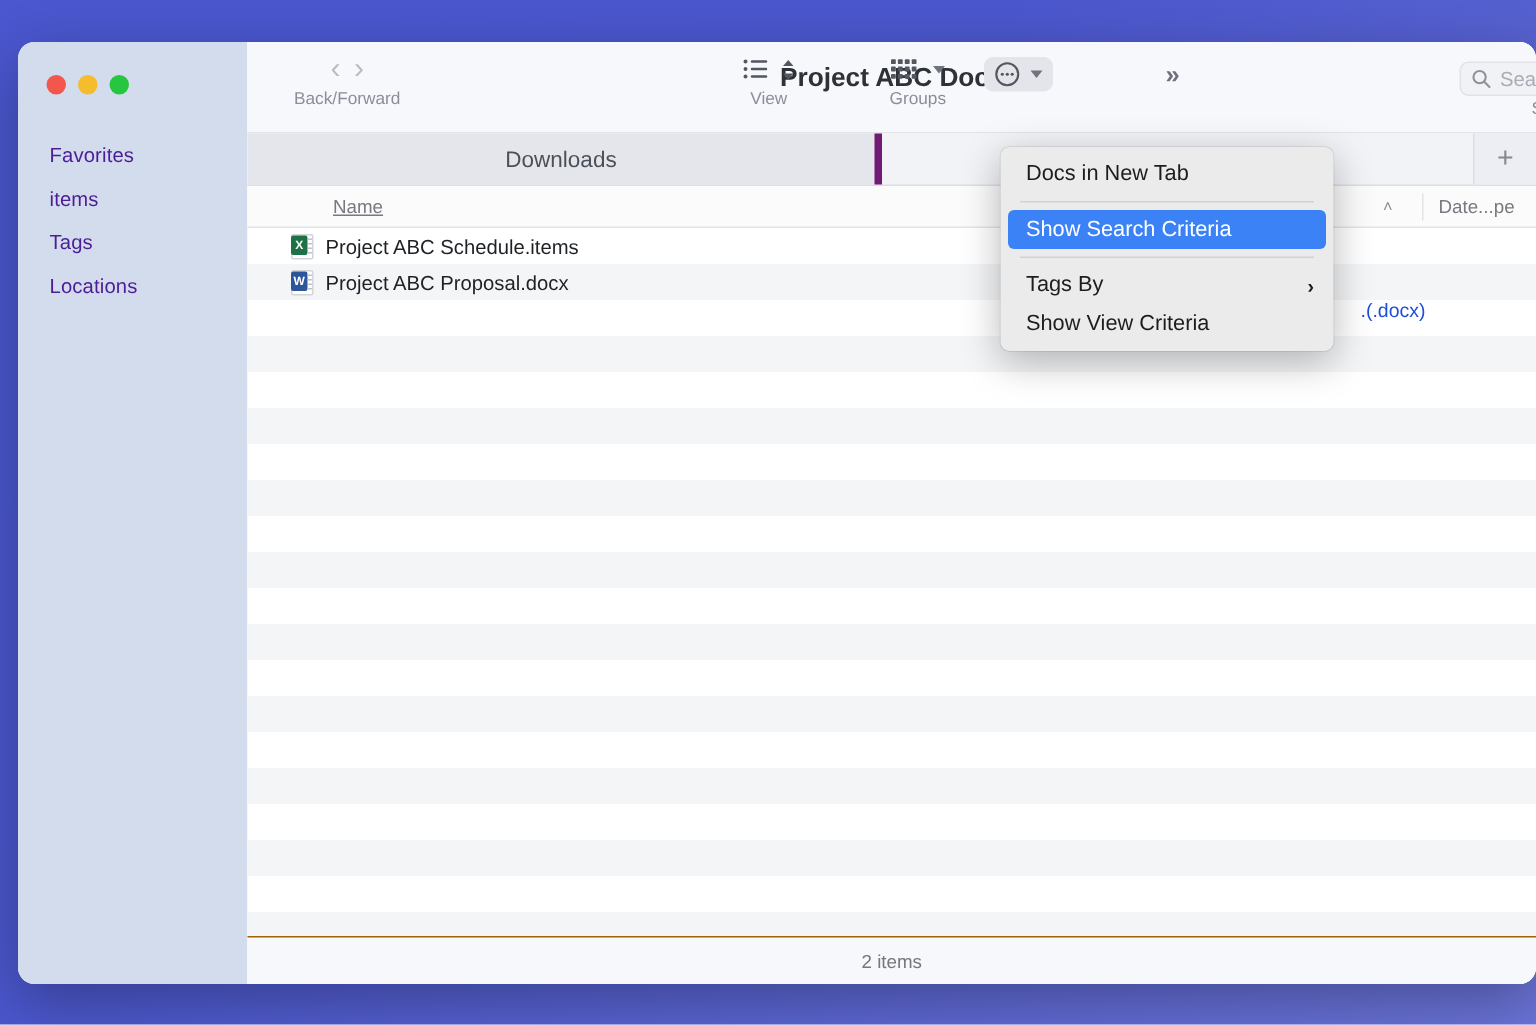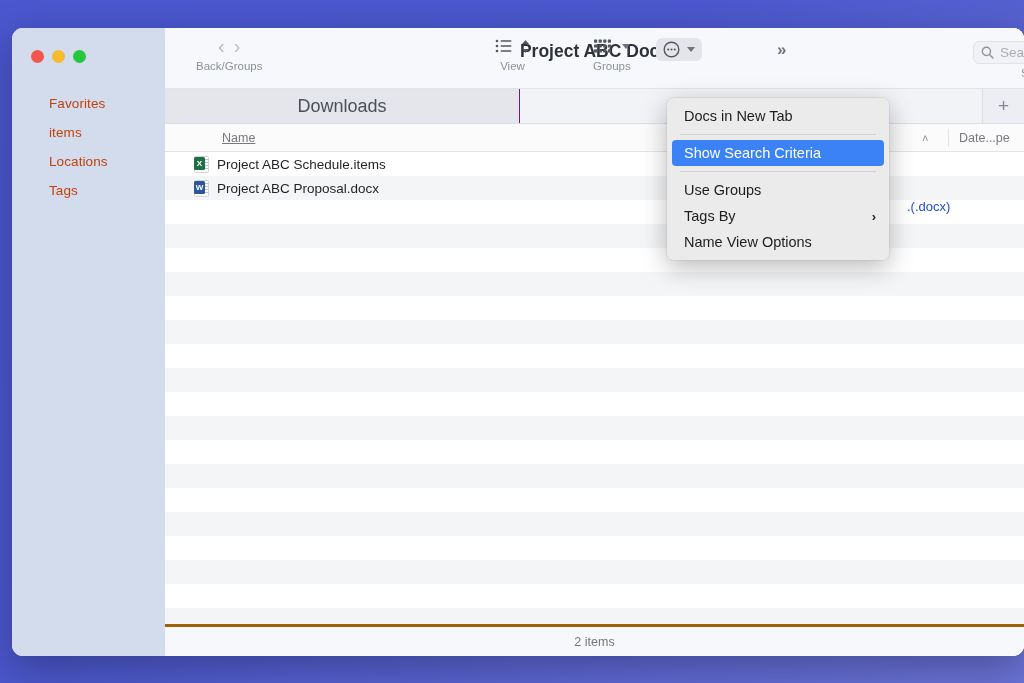--- a/index.html
+++ b/index.html
@@ -50,24 +50,23 @@
     border-radius: 50%;
     display: block;
   }
   .tl-close  { background: #f2564c; }
   .tl-min    { background: #f5bc2d; }
   .tl-zoom   { background: #26c63f; }
 
   .sb-sections { margin-top: 26px; }
   .sb-section {
     font-size: 13.5px;
-    color: #c2410c;
+    color: #4c1d95;
     padding: 7px 0 7px 21px;
     letter-spacing: 0.1px;
-    margin-left: 16px;
   }
 
   
   .main {
     flex: 1 1 auto;
     display: flex;
     flex-direction: column;
     background: #ffffff;
     min-width: 0;
     position: relative;
@@ -172,27 +171,27 @@
   .tabbar {
     height: 35px;
     flex: 0 0 35px;
     background: #f2f3f7;
     border-bottom: 1px solid #dcdee4;
     display: flex;
     align-items: stretch;
     position: relative;
   }
   .tab {
-    width: 355px;
+    width: 423px;
     background: #e4e6ec;
-    border-right: 1px solid #701a75;
+    border-right: 5px solid #701a75;
     display: flex;
     align-items: center;
     justify-content: center;
-    font-size: 18px;
+    font-size: 15px;
     color: #4c5159;
   }
   .tab-spacer { flex: 1 1 auto; }
   .newtab-btn {
     width: 42px;
     background: #eceef3;
     border-left: 1px solid #dcdee4;
     display: flex;
     align-items: center;
     justify-content: center;
@@ -296,21 +295,21 @@
     height: 1px;
     background: #bfc2c8;
     margin-bottom: 2px;
   }
 
   
   .statusbar {
     height: 32px;
     flex: 0 0 32px;
     background: #f7f8fb;
-    border-top: 3px solid #a16207;
+    border-top: 1px solid #a16207;
     display: flex;
     align-items: center;
     justify-content: center;
     font-size: 12.5px;
     color: #74777d;
   }
 
   
   .menu {
     position: absolute;
@@ -362,35 +361,35 @@
 
   <div class="sidebar">
     <div class="traffic-lights">
       <span class="tl tl-close"></span>
       <span class="tl tl-min"></span>
       <span class="tl tl-zoom"></span>
     </div>
     <div class="sb-sections">
       <div class="sb-section">Favorites</div>
       <div class="sb-section">items</div>
+      <div class="sb-section">Tags</div>
       <div class="sb-section">Locations</div>
-      <div class="sb-section">Tags</div>
     </div>
   </div>
 
   <div class="main">
 
     <div class="toolbar">
 
       <div class="tb-item" style="left:31px;">
         <div class="tb-glyphs">
           <span class="navarrow">‹</span>
           <span class="navarrow">›</span>
         </div>
-        <span class="tb-label">Back/Groups</span>
+        <span class="tb-label">Back/Forward</span>
       </div>
 
       <div class="win-title">Project ABC Docs</div>
 
       <div class="tb-item" style="left:330px;text-align:right;">
         <div class="tb-glyphs">
           <span class="icon-btn">
             <svg width="17" height="14" viewBox="0 0 17 14">
               <g fill="#53575f">
                 <circle cx="2" cy="2" r="1.3"></circle>
@@ -544,21 +543,20 @@
     <div class="statusbar">
       <span>2 items</span>
     </div>
   </div>
 
   <div class="menu">
     <div class="menu-item">Docs in New Tab</div>
     <div class="menu-sep"></div>
     <div class="menu-item sel">Show Search Criteria</div>
     <div class="menu-sep"></div>
-    <div class="menu-item">Use Groups</div>
     <div class="menu-item">
       <span>Tags By</span>
       <span class="submenu-arrow">›</span>
     </div>
-    <div class="menu-item">Name View Options</div>
+    <div class="menu-item">Show View Criteria</div>
   </div>
 
 </div>
 
 </body></html>

